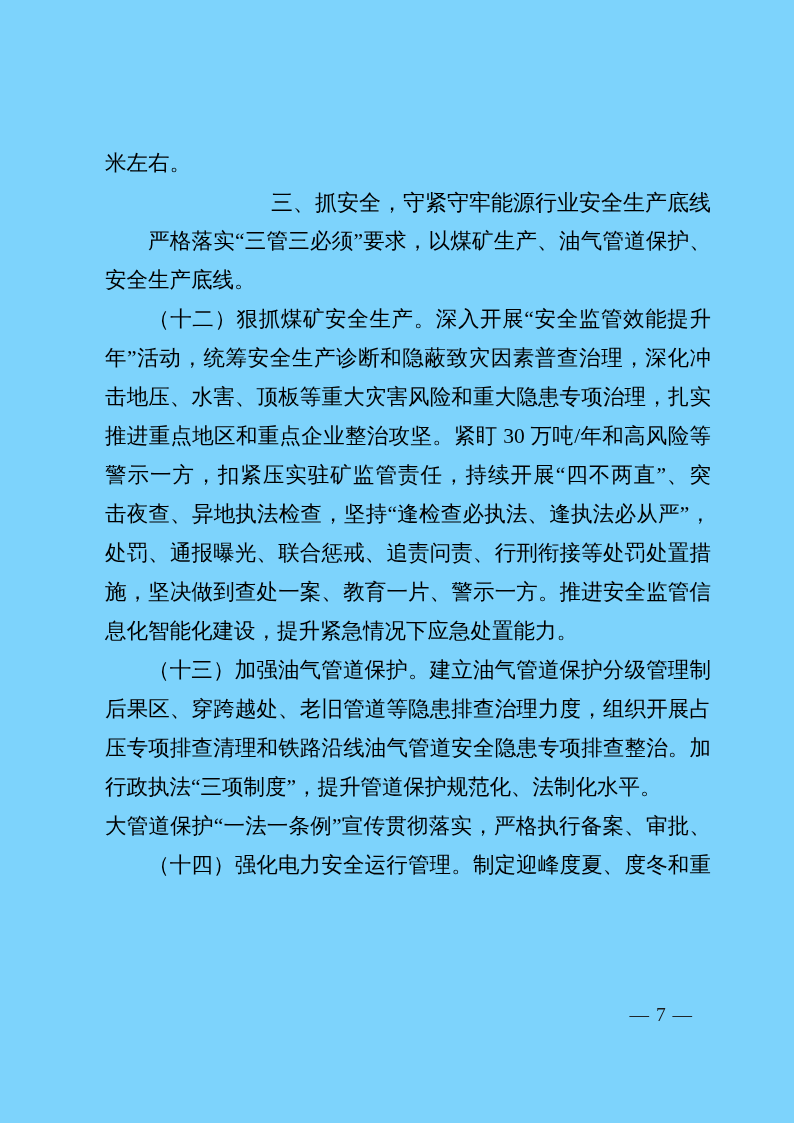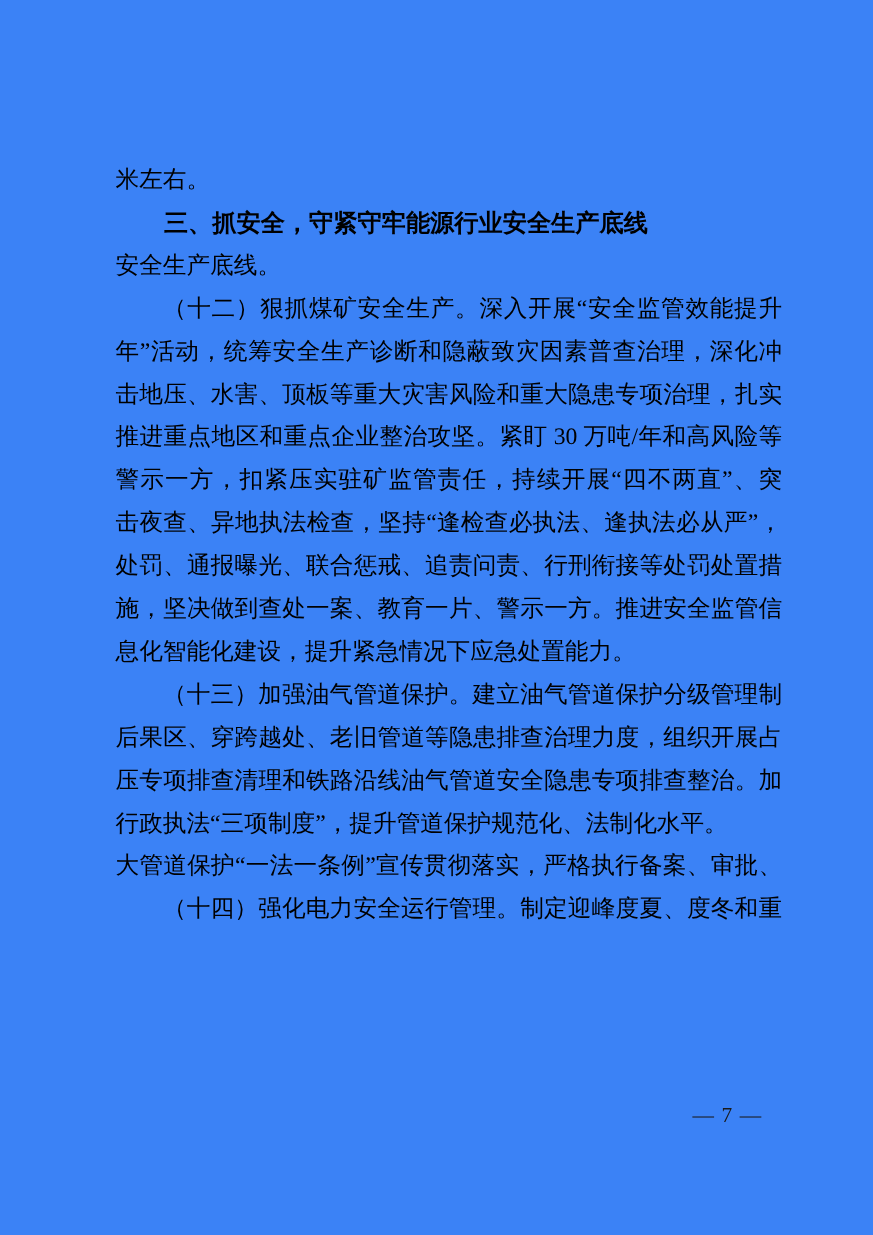--- a/index.html
+++ b/index.html
@@ -5,21 +5,21 @@
   html, body {
     margin: 0;
     padding: 0;
     background: #e8e8e8;
   }
   .page {
     position: relative;
     width: 794px;
     height: 1123px;
     margin: 0 auto;
-    background: #3b82f6;
+    background: #7dd3fc;
     overflow: hidden;
     color: #000000;
     font-family: "Liberation Serif", "DejaVu Serif", serif;
   }
   .content {
     position: absolute;
     left: 105px;
     top: 144px;
     width: 606px;
   }
@@ -31,23 +31,23 @@
     font-weight: 400;
   }
   .fill {
     text-align-last: justify;
   }
   .indent {
     text-indent: 2em;
   }
   .heading {
     font-family: "Liberation Sans", "DejaVu Sans", sans-serif;
-    font-weight: 700;
+    font-weight: 400;
     font-size: 22px;
-    text-align: left;
+    text-align: right;
     text-align-last: auto;
   }
   .page-number {
     position: absolute;
     top: 1002px;
     right: 101px;
     font-size: 19.5px;
     line-height: 26px;
     letter-spacing: 1px;
     color: #1a1a1a;
@@ -58,20 +58,21 @@
 <body>
 
 <div class="page">
   <main class="content">
 
     <div class="line">米左右。</div>
 
     <div class="line heading indent">三、抓安全，守紧守牢能源行业安全生产底线</div>
 
     <div>
+      <div class="line fill indent">严格落实“三管三必须”要求，以煤矿生产、油气管道保护、</div>
       <div class="line">安全生产底线。</div>
     </div>
 
     <div>
       <div class="line fill indent">（十二）狠抓煤矿安全生产。深入开展“安全监管效能提升</div>
       <div class="line fill">年”活动，统筹安全生产诊断和隐蔽致灾因素普查治理，深化冲</div>
       <div class="line fill">击地压、水害、顶板等重大灾害风险和重大隐患专项治理，扎实</div>
       <div class="line fill">推进重点地区和重点企业整治攻坚。紧盯 30 万吨/年和高风险等</div>
       <div class="line fill">警示一方，扣紧压实驻矿监管责任，持续开展“四不两直”、突</div>
       <div class="line fill">击夜查、异地执法检查，坚持“逢检查必执法、逢执法必从严”，</div>

